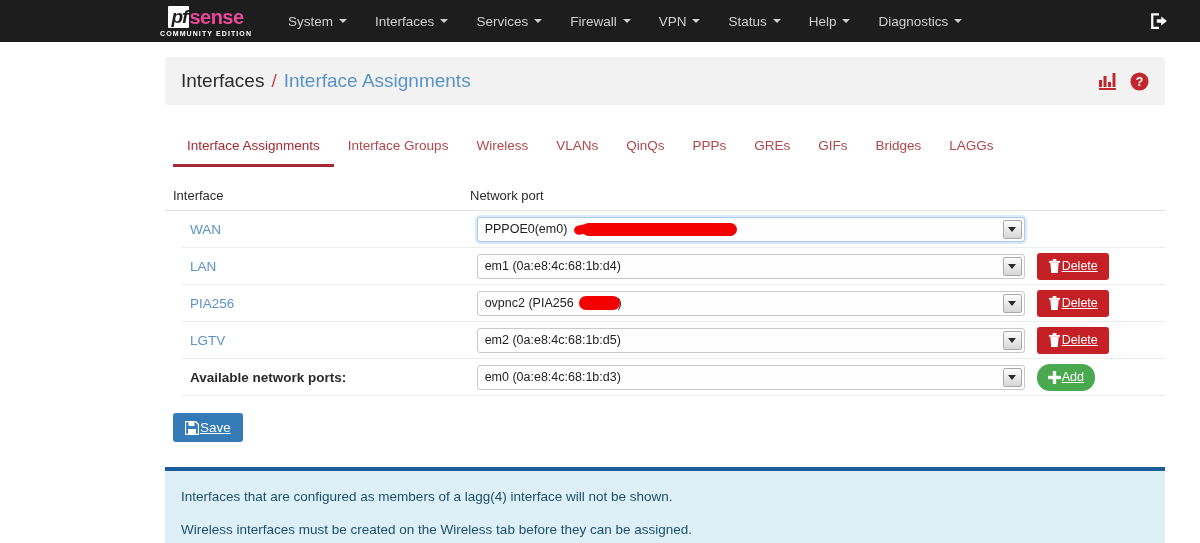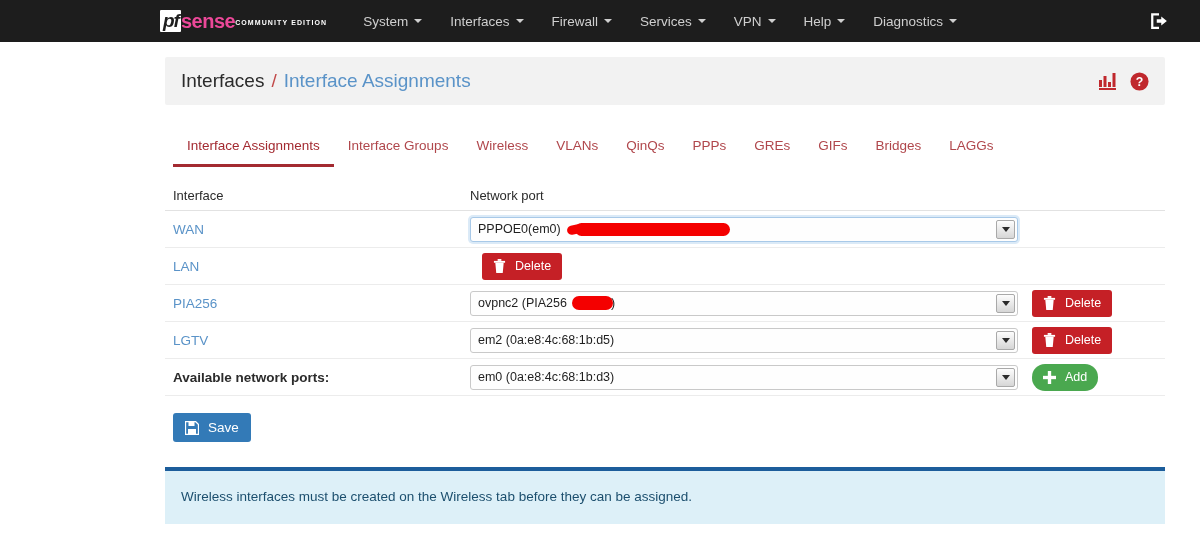--- a/index.html
+++ b/index.html
@@ -13,21 +13,21 @@
 
   
   .navbar {
     position: absolute; top: 0; left: 0;
     width: 1200px; height: 42px;
     background: #1d1d1d;
     display: flex; align-items: center;
   }
   .nav-logo {
     margin-left: 160px;
-    display: flex; flex-direction: row;
+    display: flex; flex-direction: column;
     align-items: center; justify-content: center;
     margin-right: 22px;
   }
   .logo-top { display: flex; align-items: center; }
   .logo-pf {
     background: #ffffff; color: #1d1d1d;
     font-weight: bold; font-style: italic;
     font-size: 19px; line-height: 19px;
     padding: 1px 2px 2px 3px;
     letter-spacing: -1px;
@@ -97,20 +97,21 @@
     display: flex; align-items: center;
     height: 30px; padding-left: 8px;
     border-bottom: 1px solid #e2e2e2;
   }
   .th { font-size: 13px; font-weight: normal; color: #2b2b2b; }
   .th-iface { width: 297px; }
   .trow {
     display: flex; align-items: center;
     height: 37px; padding-left: 8px;
     border-bottom: 1px solid #ececec;
+    margin-left: 17px;
   }
   .td-iface { width: 297px; font-size: 13.5px; color: #5a93c8; cursor: pointer; }
   .td-iface.plain { color: #2b2b2b; font-weight: bold; cursor: default; }
   .td-port { width: 550px; position: relative; }
   .td-act { width: 145px; padding-left: 12px; }
 
   
   .sel {
     position: relative;
     width: 548px; height: 25px;
@@ -165,26 +166,27 @@
   }
   .redact.pia {
     left: 101px; top: 4px;
     width: 41px; height: 14px;
     border-radius: 8px;
   }
 
   
   .btn {
     display: inline-flex; align-items: center;
-    gap: 9px; height: 27px;
+    gap: 1px; height: 27px;
     padding: 0 11px;
     border-radius: 3px; border: none;
     font-size: 12.5px; color: #ffffff;
     cursor: pointer; font-family: inherit;
     white-space: nowrap;
+    text-decoration: underline;
   }
   .btn-del { background: #c52026; }
   .btn-add { background: #4aa84f; border-radius: 13px; }
   .btn-save { background: #337ab7; margin-left: 8px; margin-top: 17px; height: 29px; padding: 0 12px; font-size: 13.5px; }
 
   
   .info {
     margin-top: 25px;
     width: 1000px;
     background: #ddf0f8;
@@ -211,29 +213,33 @@
 
   <div class="nav-item">
     <span>System</span>
     <span class="caret"></span>
   </div>
   <div class="nav-item">
     <span>Interfaces</span>
     <span class="caret"></span>
   </div>
   <div class="nav-item">
+    <span>Services</span>
+    <span class="caret"></span>
+  </div>
+  <div class="nav-item">
     <span>Firewall</span>
     <span class="caret"></span>
   </div>
   <div class="nav-item">
-    <span>Services</span>
-    <span class="caret"></span>
-  </div>
-  <div class="nav-item">
     <span>VPN</span>
+    <span class="caret"></span>
+  </div>
+  <div class="nav-item">
+    <span>Status</span>
     <span class="caret"></span>
   </div>
   <div class="nav-item">
     <span>Help</span>
     <span class="caret"></span>
   </div>
   <div class="nav-item">
     <span>Diagnostics</span>
     <span class="caret"></span>
   </div>
@@ -300,20 +306,28 @@
             <span class="sel-arrow">
                 <i></i>
               </span>
           </div>
         </div>
         <div class="td-act"></div>
       </div>
 
       <div class="trow">
         <div class="td-iface">LAN</div>
+        <div class="td-port">
+          <div class="sel">
+            <span class="sel-label">em1 (0a:e8:4c:68:1b:d4)</span>
+            <span class="sel-arrow">
+                <i></i>
+              </span>
+          </div>
+        </div>
         <div class="td-act">
           <button class="btn btn-del">
             <svg width="13" height="14" viewBox="0 0 14 15">
               <rect x="1" y="2" width="12" height="2" fill="#ffffff"></rect>
               <rect x="5" y="0" width="4" height="2" fill="#ffffff"></rect>
               <path d="M2.5 4 L11.5 4 L10.5 15 L3.5 15 Z" fill="#ffffff"></path>
             </svg>
             <span>Delete</span>
           </button>
         </div>
@@ -391,17 +405,18 @@
       <svg width="14" height="14" viewBox="0 0 14 14">
         <path d="M0.5 0.5 L10.5 0.5 L13.5 3.5 L13.5 13.5 L0.5 13.5 Z" fill="none" stroke="#ffffff" stroke-width="1.3"></path>
         <rect x="3.5" y="1" width="6" height="4" fill="#ffffff"></rect>
         <rect x="3" y="8" width="8" height="5.5" fill="#ffffff"></rect>
       </svg>
       <span>Save</span>
     </button>
 
     
     <div class="info">
+      <p>Interfaces that are configured as members of a lagg(4) interface will not be shown.</p>
       <p>Wireless interfaces must be created on the Wireless tab before they can be assigned.</p>
     </div>
 
   </div>
 </div>
 
 </body></html>

